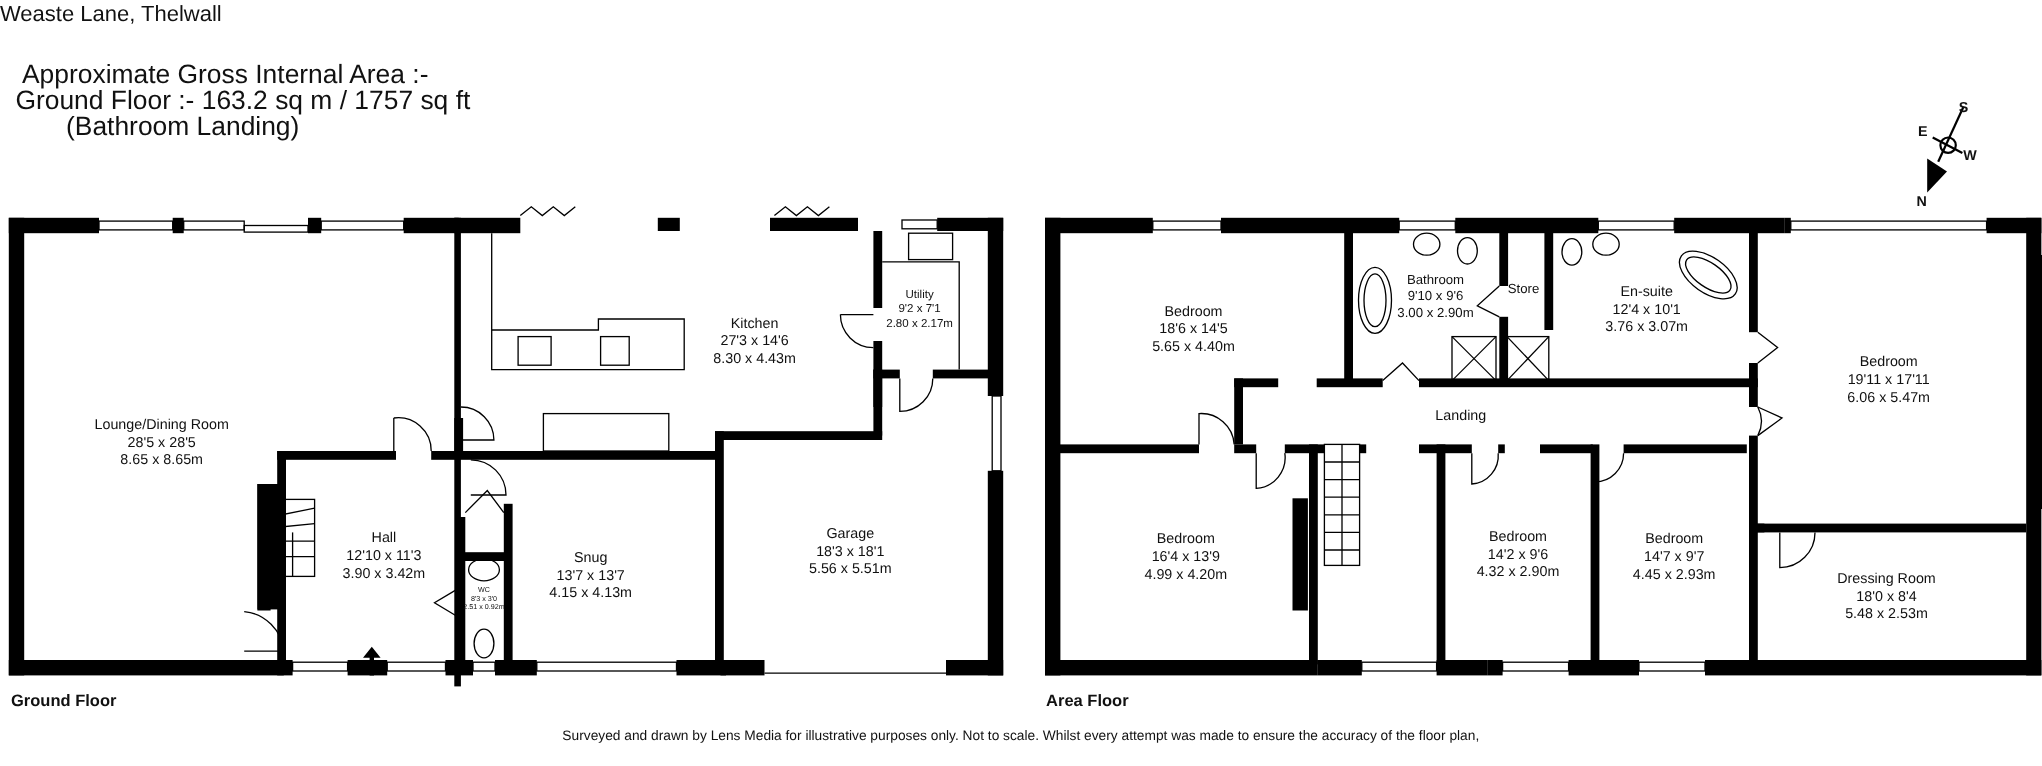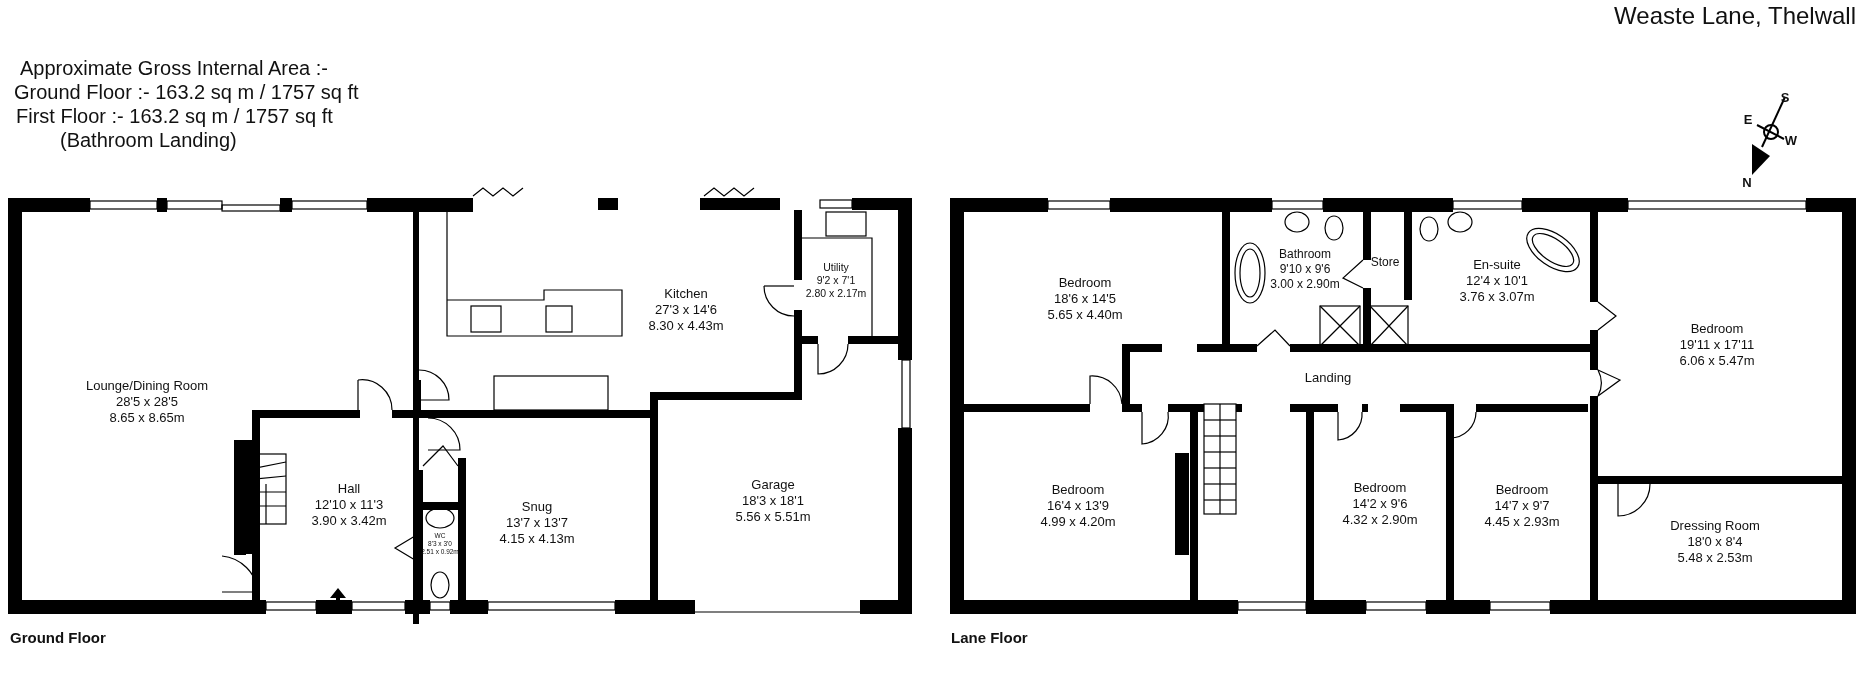--- a/index.html
+++ b/index.html
@@ -1,36 +1,35 @@
 <!DOCTYPE html>
 <html><head>
 <meta charset="utf-8">
 <style>
   html, body { margin:0; padding:0; background:#ffffff; }
   body { width:1856px; height:696px; position:relative; overflow:hidden;
          font-family:"Liberation Sans", sans-serif; color:#111; }
-  .title { position:absolute; top:2px; left:0; width:1856px; text-align:right;
-           font-size:24px; }
-  .area { position:absolute; left:8px; top:56px; font-size:20px; line-height:24px; }
+  .title { position:absolute; top:2px; left:0; width:1856px; text-align:left;
+           font-size:20px; }
+  .area { position:absolute; left:8px; top:56px; font-size:24px; line-height:24px; }
   .area div { white-space:nowrap; }
   .floor-label { position:absolute; font-weight:bold; font-size:15px;text-align:center; }
   .footer { position:absolute; top:662px; left:0; width:1856px; text-align:center;
             font-size:12.5px; line-height:15px; }
   svg { position:absolute; left:0; top:0; }
   .room-text { font-family:"Liberation Sans", sans-serif; text-anchor:middle; fill:#111; }
 </style>
 </head>
 <body>
 
 <div class="title">Weaste Lane, Thelwall</div>
 
 <div class="area">
   <div style="padding-left:12px">Approximate Gross Internal Area :-</div>
   <div style="padding-left:6px">Ground Floor :- 163.2 sq m / 1757 sq ft</div>
-  <div style="padding-left:8px">First Floor :- 163.2 sq m / 1757 sq ft</div>
   <div style="padding-left:52px">(Bathroom Landing)</div>
 </div>
 
 <svg width="1856" height="696" viewBox="0 0 1856 696">
 
   <g fill="#000">
 
     <rect x="8" y="198" width="82" height="14"></rect>
     <rect x="157" y="198" width="10" height="14"></rect>
     <rect x="280" y="198" width="12" height="14"></rect>
@@ -312,16 +311,17 @@
     <text class="room-text" x="1522" y="510">14'7 x 9'7</text>
     <text class="room-text" x="1522" y="526">4.45 x 2.93m</text>
 
     <text class="room-text" x="1715" y="530">Dressing Room</text>
     <text class="room-text" x="1715" y="546">18'0 x 8'4</text>
     <text class="room-text" x="1715" y="562">5.48 x 2.53m</text>
   </g>
 </svg>
 
 <div class="floor-label" style="left:10px; top:629px;">Ground Floor</div>
-<div class="floor-label" style="left:951px; top:629px;">Lane Floor</div>
+<div class="floor-label" style="left:951px; top:629px;">Area Floor</div>
 
 <div class="footer">
+  <div>Surveyed and drawn by Lens Media for illustrative purposes only. Not to scale. Whilst every attempt was made to ensure the accuracy of the floor plan,</div>
 </div>
 
 </body></html>

